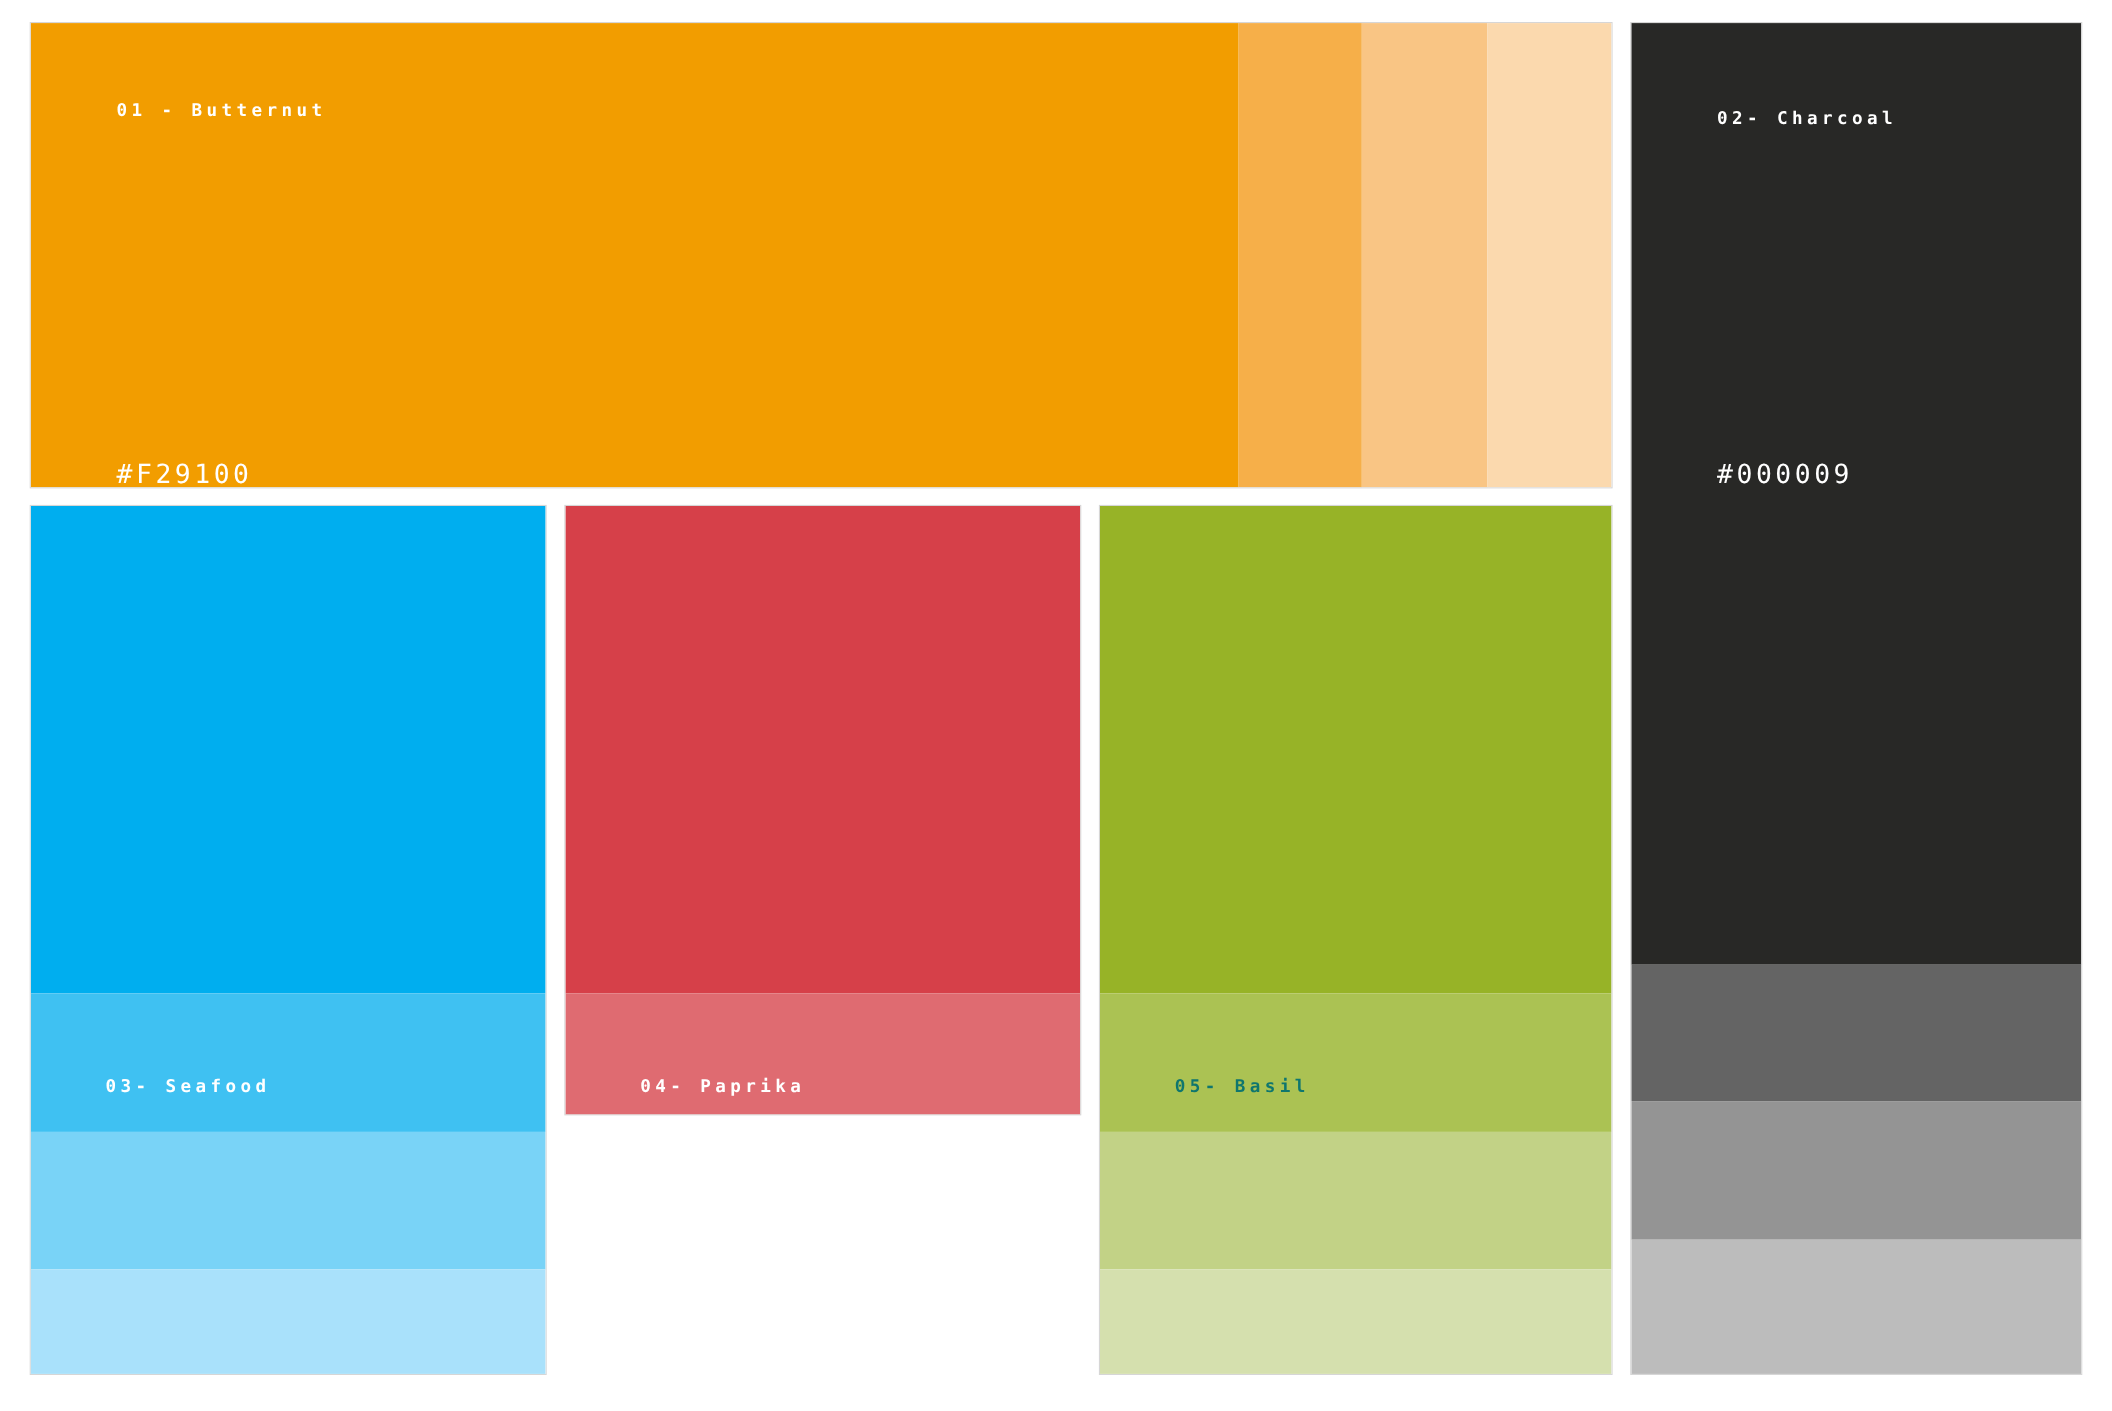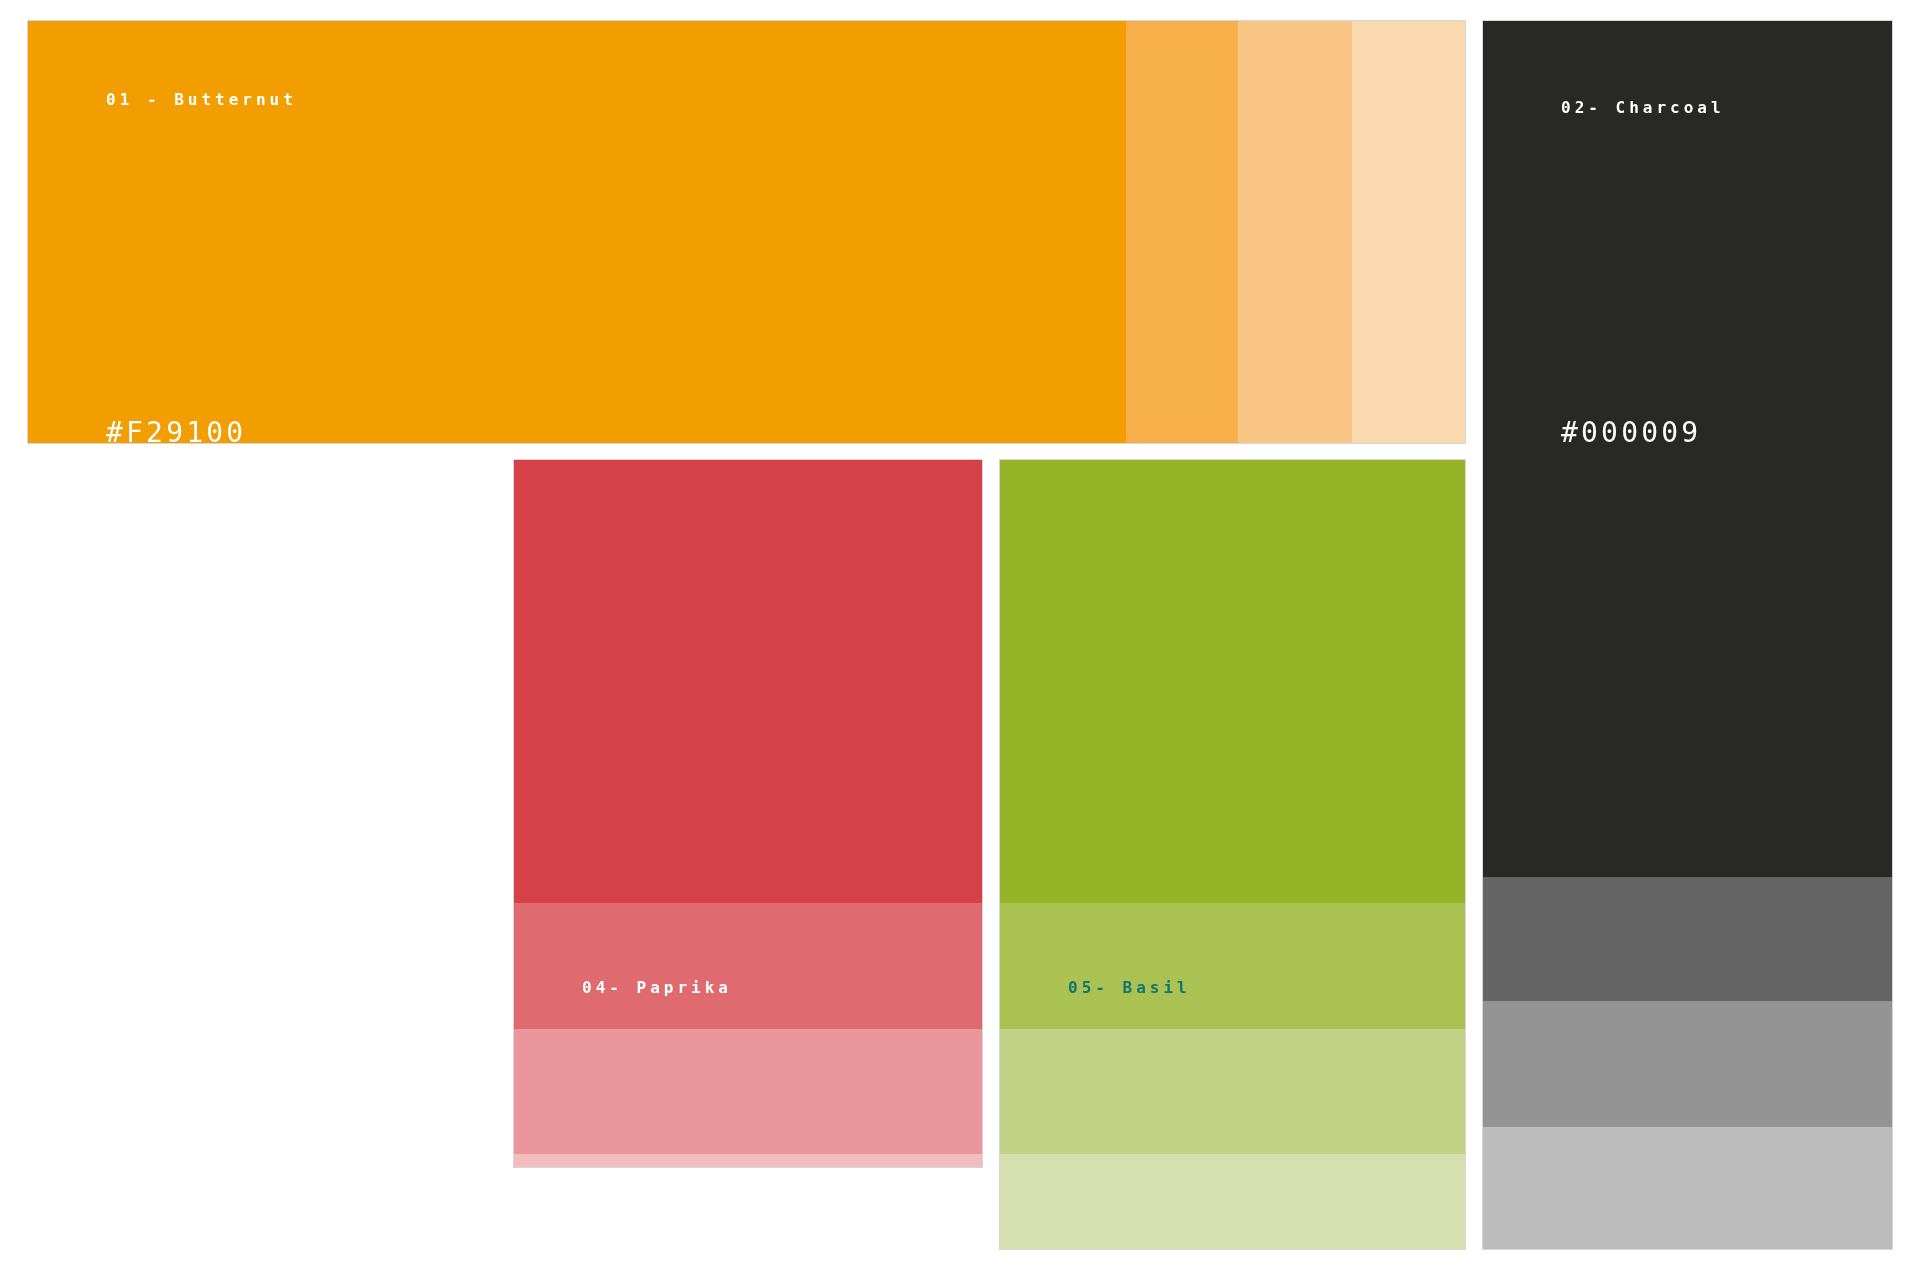--- a/index.html
+++ b/index.html
@@ -50,21 +50,21 @@
     font-size: 16px;
     font-weight: bold;
     letter-spacing: 4.0px;
     white-space: nowrap;
     line-height: 1;
   }
 
   .swatch-hex {
     position: absolute;
     color: #ffffff;
-    font-size: 28px;
+    font-size: 24px;
     font-weight: normal;
     letter-spacing: 3.2px;
     white-space: nowrap;
     line-height: 1;
   }
 
   
   #card-butternut {
     left: 27px;
     top: 20px;
@@ -103,21 +103,21 @@
   #seafood-tint-1 { left: 0; top: 443px; width: 468px; height: 126px; }
   #seafood-tint-2 { left: 0; top: 569px; width: 468px; height: 125px; }
   #seafood-tint-3 { left: 0; top: 694px; width: 468px; height: 95px; }
   #seafood-title  { left: 68px; top: 520px; }
 
   
   #card-paprika {
     left: 513px;
     top: 459px;
     width: 470px;
-    height: 709px;
+    height: 555px;
   }
   #paprika-base   { width: 468px; height: 443px; }
   #paprika-tint-1 { left: 0; top: 443px; width: 468px; height: 126px; }
   #paprika-tint-2 { left: 0; top: 569px; width: 468px; height: 125px; }
   #paprika-tint-3 { left: 0; top: 694px; width: 468px; height: 95px; }
   #paprika-title  { left: 68px; top: 520px; }
 
   
   #card-basil {
     left: 999px;
@@ -147,20 +147,28 @@
 
   <div class="card" id="card-charcoal">
     <div class="card-base" id="charcoal-base" style="background-color: rgb(40, 40, 38);"></div>
     <div class="tint" id="charcoal-tint-1" style="background-color: rgb(100, 100, 100);"></div>
     <div class="tint" id="charcoal-tint-2" style="background-color: rgb(148, 148, 148);"></div>
     <div class="tint" id="charcoal-tint-3" style="background-color: rgb(188, 188, 188);"></div>
     <div class="swatch-title" id="charcoal-title" style="color: rgb(255, 255, 255);">02- Charcoal</div>
     <div class="swatch-hex" id="charcoal-hex" style="color: rgb(255, 255, 255);">#000009</div>
   </div>
 
+  <div class="card" id="card-seafood">
+    <div class="card-base" id="seafood-base" style="background-color: rgb(0, 174, 239);"></div>
+    <div class="tint" id="seafood-tint-1" style="background-color: rgb(63, 193, 242);"></div>
+    <div class="tint" id="seafood-tint-2" style="background-color: rgb(121, 211, 247);"></div>
+    <div class="tint" id="seafood-tint-3" style="background-color: rgb(169, 225, 251);"></div>
+    <div class="swatch-title" id="seafood-title" style="color: rgb(255, 255, 255);">03- Seafood</div>
+
+  </div>
 
   <div class="card" id="card-paprika">
     <div class="card-base" id="paprika-base" style="background-color: rgb(214, 64, 73);"></div>
     <div class="tint" id="paprika-tint-1" style="background-color: rgb(223, 107, 113);"></div>
     <div class="tint" id="paprika-tint-2" style="background-color: rgb(235, 150, 155);"></div>
     <div class="tint" id="paprika-tint-3" style="background-color: rgb(243, 188, 190);"></div>
     <div class="swatch-title" id="paprika-title" style="color: rgb(255, 255, 255);">04- Paprika</div>
 
   </div>
 

